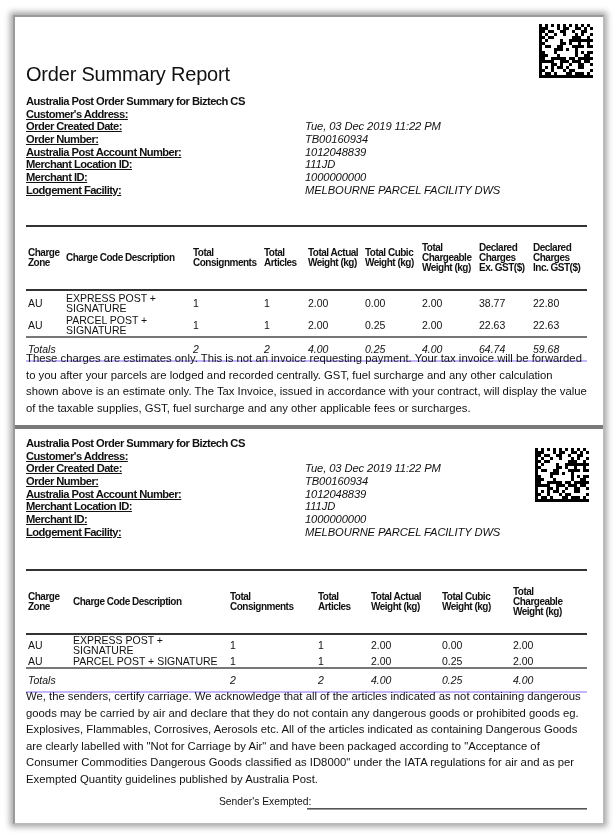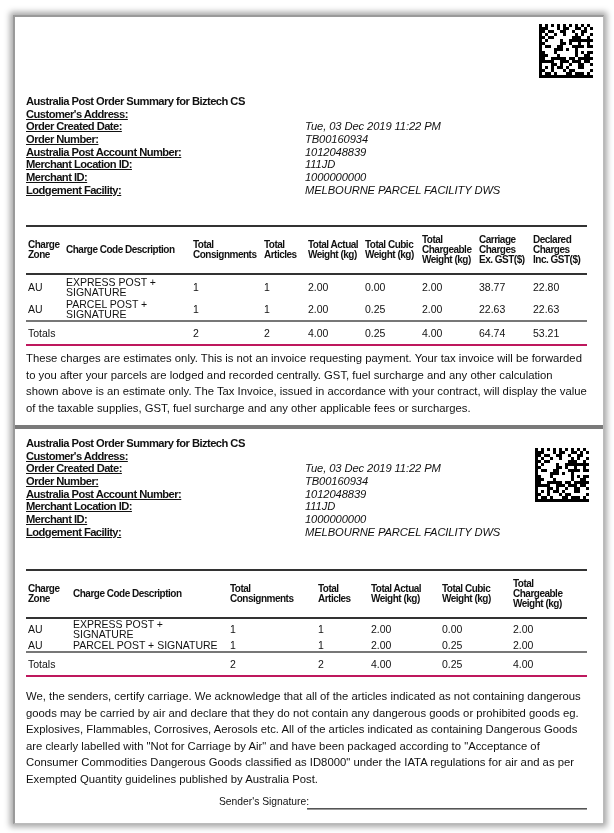--- a/index.html
+++ b/index.html
@@ -24,25 +24,25 @@
   .barcode svg { width: 100%; height: 100%; display: block; }
   .info { position: absolute; left: 11px; font-size: 11.2px; line-height: 12.7px; }
   .info .row { position: relative; height: 12.7px; white-space: nowrap; }
   .info .lbl { font-weight: bold; letter-spacing: -0.55px; position: absolute; left: 0; text-decoration: underline; }
   .info .val { position: absolute; left: 279px; letter-spacing: -0.1px; font-style: italic; }
   .info .heading { font-weight: bold; letter-spacing: -0.55px; }
 
   table.charges { position: absolute; border-collapse: collapse; font-size: 10.5px; }
   table.charges th {
     font-weight: bold; text-align: left; vertical-align: middle; letter-spacing: -0.5px;
-    line-height: 10px; padding: 8px 2px; font-size: 10px;
+    line-height: 10px; padding: 16px 2px; font-size: 10px;
   }
   table.charges td { padding: 0 2px; vertical-align: middle; line-height: 10px; }
   table.charges thead tr { border-top: 2px solid #333; border-bottom: 2px solid #333; }
-  table.charges tr.totals { border-top: 2px solid #777; border-bottom: 2px solid #be185d; }
+  table.charges tr.totals { border-top: 2px solid #777; border-bottom: 2px solid #c4b5fd; font-style: italic; }
 
   .note { position: absolute; left: 11px; font-size: 11.3px; line-height: 16.5px; color: #111; }
   .signature { position: absolute; top: 779px; left: 204px; font-size: 10.3px; }
   .sig-line { position: absolute; top: 791px; left: 292px; width: 280px; height: 1px; background: #555; border-bottom: 1px solid #999; }
 </style>
 </head>
 <body>
 
 <div class="sheet">
 
@@ -214,20 +214,21 @@
         <rect x="11" y="17" width="1" height="1" fill="#000"></rect>
         <rect x="12" y="17" width="1" height="1" fill="#000"></rect>
         <rect x="13" y="17" width="1" height="1" fill="#000"></rect>
         <rect x="14" y="17" width="1" height="1" fill="#000"></rect>
         <rect x="15" y="17" width="1" height="1" fill="#000"></rect>
         <rect x="16" y="17" width="1" height="1" fill="#000"></rect>
         <rect x="17" y="17" width="1" height="1" fill="#000"></rect>
       </svg>
   </div>
 
+  <div class="title">Order Summary Report</div>
 
   <div class="info" style="top:78px;">
     <div class="row"><span class="heading">Australia Post Order Summary for Biztech CS</span></div>
     <div class="row">
         <span class="lbl">Customer's Address:</span>
         <span class="val"></span>
       </div>
     <div class="row">
         <span class="lbl">Order Created Date:</span>
         <span class="val">Tue, 03 Dec 2019 11:22 PM</span>
@@ -268,21 +269,21 @@
     </colgroup>
     <thead>
       <tr style="height:44px;">
         <th>Charge Zone</th>
         <th>Charge Code Description</th>
         <th>Total Consignments</th>
         <th>Total Articles</th>
         <th>Total Actual Weight (kg)</th>
         <th>Total Cubic Weight (kg)</th>
         <th>Total Chargeable Weight (kg)</th>
-        <th>Carriage Charges Ex. GST($)</th>
+        <th>Declared Charges Ex. GST($)</th>
         <th>Declared Charges Inc. GST($)</th>
       </tr>
     </thead>
     <tbody>
       <tr style="height:24px;">
         <td>AU</td>
         <td>EXPRESS POST + SIGNATURE</td>
         <td>1</td>
         <td>1</td>
         <td>2.00</td>
@@ -304,21 +305,21 @@
       </tr>
       <tr class="totals" style="height:24px;">
         <td>Totals</td>
         <td></td>
         <td>2</td>
         <td>2</td>
         <td>4.00</td>
         <td>0.25</td>
         <td>4.00</td>
         <td>64.74</td>
-        <td>53.21</td>
+        <td>59.68</td>
       </tr>
     </tbody>
   </table>
 
   <div class="note" style="top:333px; width:562px;">These charges are estimates only. This is not an invoice requesting payment. Your tax invoice will be forwarded to you after your parcels are lodged and recorded centrally. GST, fuel surcharge and any other calculation shown above is an estimate only. The Tax Invoice, issued in accordance with your contract, will display the value of the taxable supplies, GST, fuel surcharge and any other applicable fees or surcharges.</div>
 
   <div class="divider-page"></div>
 
   <div class="barcode" style="left:520px; top:430px;">
     <svg class="dm" viewBox="0 0 18 18" shape-rendering="crispEdges">
@@ -574,15 +575,15 @@
         <td>2</td>
         <td>4.00</td>
         <td>0.25</td>
         <td>4.00</td>
       </tr>
     </tbody>
   </table>
 
   <div class="note" style="top:671px; width:566px; line-height:16.6px;">We, the senders, certify carriage. We acknowledge that all of the articles indicated as not containing dangerous goods may be carried by air and declare that they do not contain any dangerous goods or prohibited goods eg. Explosives, Flammables, Corrosives, Aerosols etc. All of the articles indicated as containing Dangerous Goods are clearly labelled with "Not for Carriage by Air" and have been packaged according to "Acceptance of Consumer Commodities Dangerous Goods classified as ID8000" under the IATA regulations for air and as per Exempted Quantity guidelines published by Australia Post.</div>
 
-  <div class="signature">Sender's Signature:</div>
+  <div class="signature">Sender's Exempted:</div>
   <div class="sig-line"></div>
 </div>
 
 </body></html>

